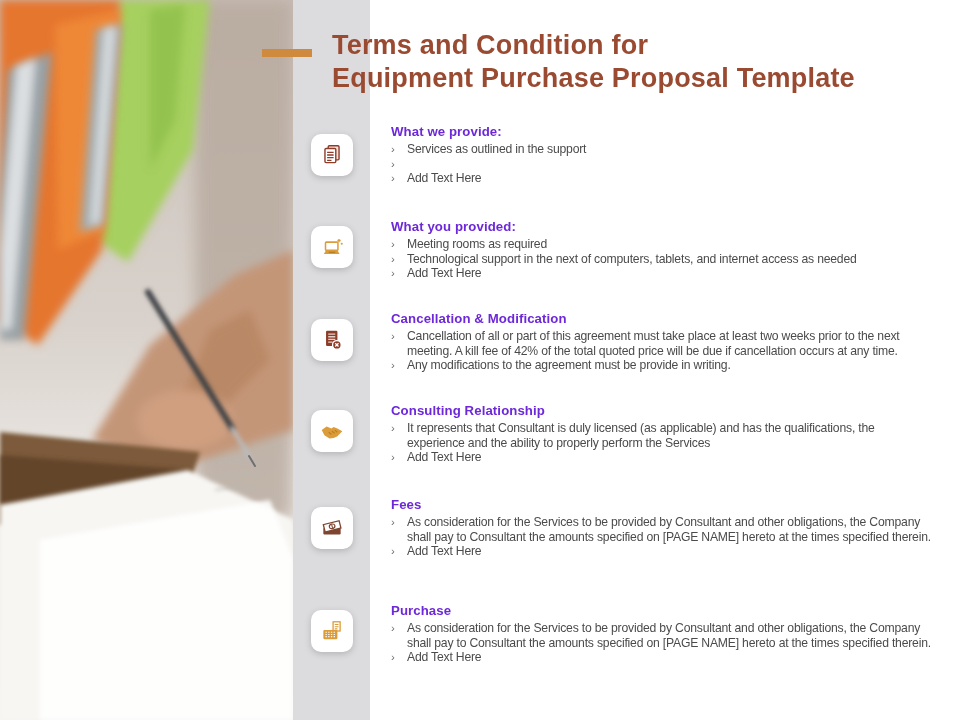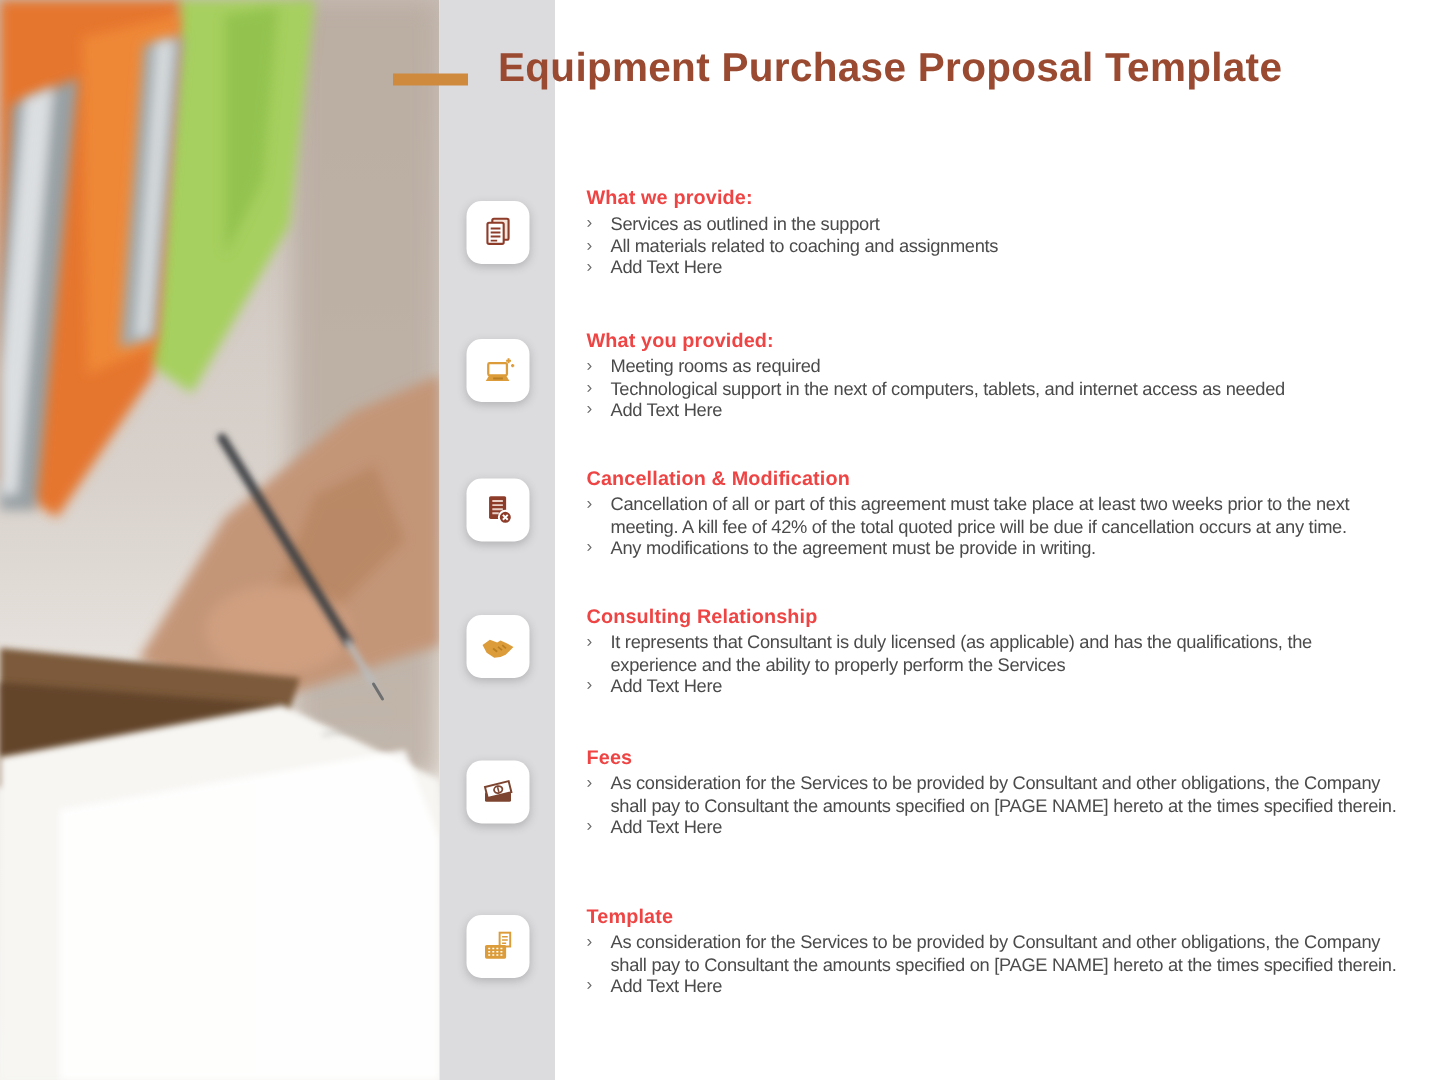--- a/index.html
+++ b/index.html
@@ -16,21 +16,21 @@
 
   .title{position:absolute;left:332px;top:11px;width:625px;color:#9a4a31;
          font-weight:bold;font-size:27px;line-height:33px;letter-spacing:0.2px;}
 
   .tile{position:absolute;left:311px;width:42px;height:42px;background:#ffffff;
         border-radius:10px;box-shadow:0 2px 6px rgba(90,90,90,0.30);
         display:flex;align-items:center;justify-content:center;}
   .tile svg{width:26px;height:26px;display:block;}
 
   .section{position:absolute;left:391px;width:540px;}
-  .section h2{margin:0 0 3px 0;font-size:13.2px;color:#ef4444;letter-spacing:0.1px;}
+  .section h2{margin:0 0 3px 0;font-size:13.2px;color:#6d28d9;letter-spacing:0.1px;}
   .bullets{margin:0;padding:0;list-style:none;}
   .bullets li{display:flex;font-size:12.2px;line-height:14.6px;color:#4b4b4b;
               letter-spacing:-0.2px;}
   .bullets .marker{flex:0 0 16px;color:#6e6e6e;font-size:11.5px;}
 </style>
 </head>
 <body>
 
 <div class="slide">
 
@@ -75,34 +75,34 @@
       <path d="M232 428 L249 456" stroke="#b9bcbe" stroke-width="4" stroke-linecap="round" filter="url(#b2)"></path>
       <path d="M249 456 L255 466" stroke="#6d6f71" stroke-width="2" stroke-linecap="round"></path>
     </svg>
   </div>
 
   <div class="strip"></div>
 
   <div class="accent"></div>
 
   <h1 class="title">
+    <span style="display:block">Terms and Condition for</span>
     <span style="display:block">Equipment Purchase Proposal Template</span>
   </h1>
 
   <div id="generated">
       <section class="section" style="top: 124px;">
         <h2>What we provide:</h2>
         <ul class="bullets">
           <li>
             <span class="marker">›</span>
             <span>Services as outlined in the support</span>
           </li>
           <li>
             <span class="marker">›</span>
-            <span>All materials related to coaching and assignments</span>
           </li>
           <li>
             <span class="marker">›</span>
             <span>Add Text Here</span>
           </li>
         </ul>
       </section>
       <section class="section" style="top: 219px;">
         <h2>What you provided:</h2>
         <ul class="bullets">
@@ -153,21 +153,21 @@
             <span class="marker">›</span>
             <span>As consideration for the Services to be provided by Consultant and other obligations, the Company shall pay to Consultant the amounts specified on [PAGE NAME] hereto at the times specified therein.</span>
           </li>
           <li>
             <span class="marker">›</span>
             <span>Add Text Here</span>
           </li>
         </ul>
       </section>
       <section class="section" style="top: 603px;">
-        <h2>Template</h2>
+        <h2>Purchase</h2>
         <ul class="bullets">
           <li>
             <span class="marker">›</span>
             <span>As consideration for the Services to be provided by Consultant and other obligations, the Company shall pay to Consultant the amounts specified on [PAGE NAME] hereto at the times specified therein.</span>
           </li>
           <li>
             <span class="marker">›</span>
             <span>Add Text Here</span>
           </li>
         </ul>

